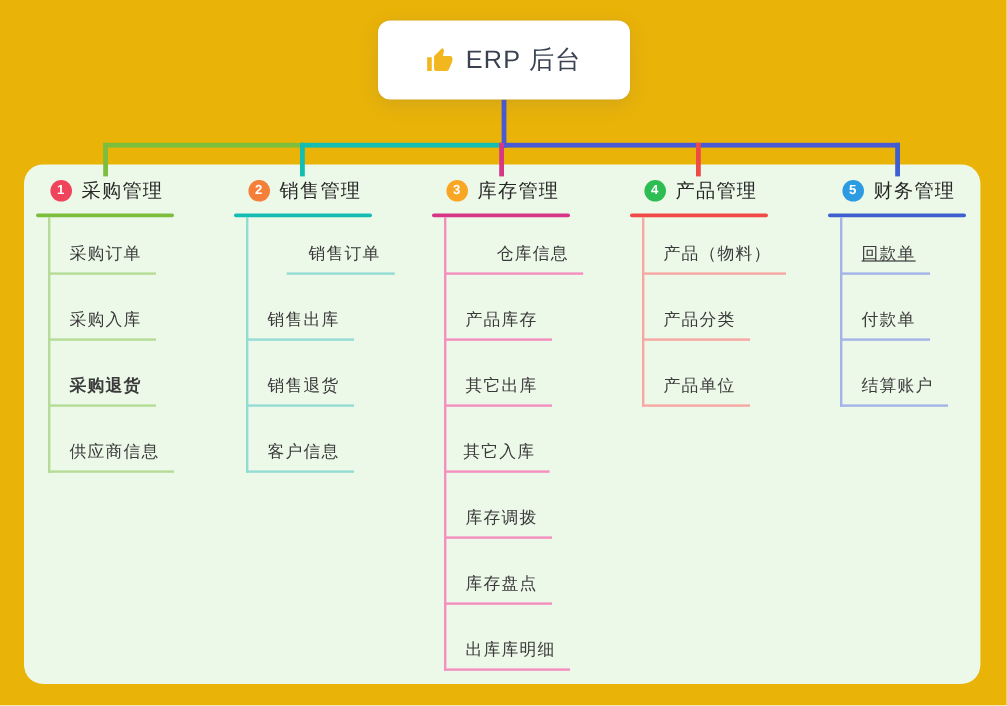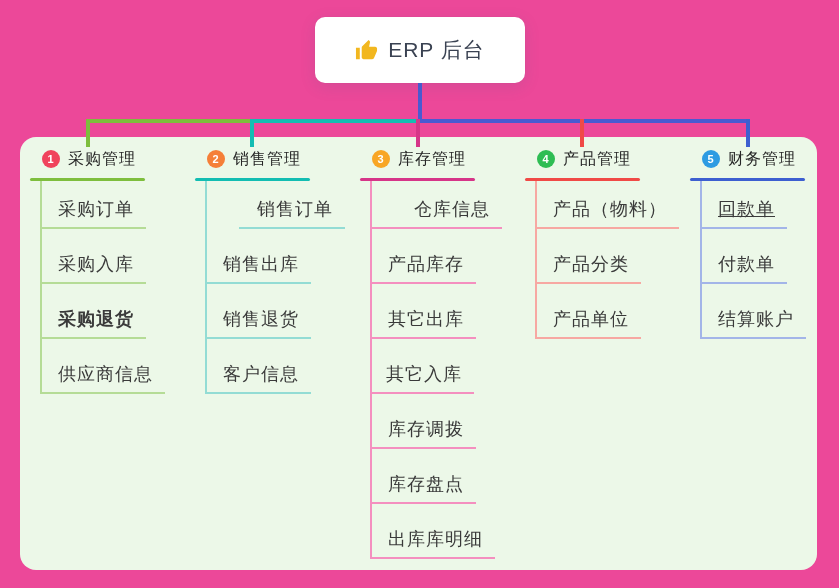--- a/index.html
+++ b/index.html
@@ -1,34 +1,34 @@
 <!DOCTYPE html>
 <html><head>
 <meta charset="utf-8">
 <style>
   html,body{margin:0;padding:0;background:#fff;}
   body{width:839px;height:588px;font-family:"Liberation Sans","DejaVu Sans",sans-serif;}
-  .stage{position:relative;width:839px;height:588px;background:#ec4899;overflow:hidden;}
+  .stage{position:relative;width:839px;height:588px;background:#eab308;overflow:hidden;}
   .panel{position:absolute;left:20px;top:137px;width:797px;height:433px;border-radius:16px;}
   .root-card{position:absolute;left:315px;top:17px;width:210px;height:66px;background:#fff;border-radius:10px;
     box-shadow:0 4px 16px rgba(70,90,130,.14),0 0 1px rgba(0,0,0,.08);
     display:flex;align-items:center;justify-content:center;gap:10px;
     font-size:21px;font-weight:500;color:#3a4252;letter-spacing:1px;cursor:default;}
   .thumb{display:flex;align-items:center;}
   .seg{position:absolute;}
   .branch{position:absolute;top:144px;width:170px;}
   .branch-title{display:flex;align-items:center;gap:8px;height:30px;padding-left:12px;
     font-size:16px;letter-spacing:1px;color:#262626;font-weight:500;cursor:default;}
   .badge{width:18px;height:18px;border-radius:50%;color:#fff;font-size:11px;font-weight:700;
     display:flex;align-items:center;justify-content:center;flex:none;line-height:1;}
   .brule{width:115px;height:3px;margin-top:4px;border-radius:2px;}
   .children{position:relative;margin-top:-7px;margin-left:10px;}
   .spine{position:absolute;left:0;top:7px;width:2px;}
   .child{box-sizing:border-box;height:55px;display:flex;align-items:flex-end;border-bottom:2px solid;
-    width:fit-content;padding:0 12px 6px 18px;font-size:18px;letter-spacing:1px;color:#3a3a3a;
+    width:fit-content;padding:0 12px 6px 18px;font-size:14px;letter-spacing:1px;color:#3a3a3a;
     white-space:nowrap;cursor:default;}
 </style>
 </head>
 <body>
 
 <div class="stage">
   <div class="panel" style="background: rgb(236, 248, 232);"></div>
   <div id="lines">
       <div class="seg" style="left: 418px; top: 83px; width: 4px; height: 40px; background: rgb(74, 90, 210);"></div>
       <div class="seg" style="left: 86px; top: 119px; width: 164px; height: 4px; background: rgb(126, 190, 61);"></div>

